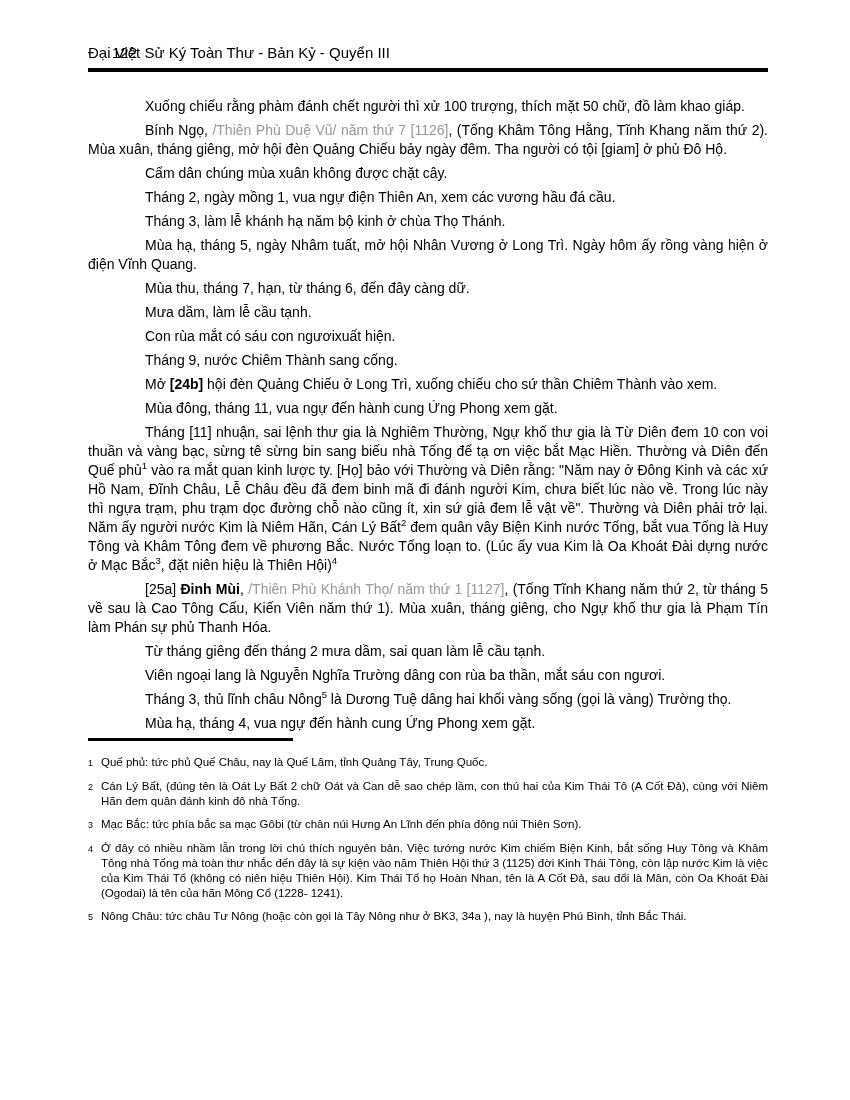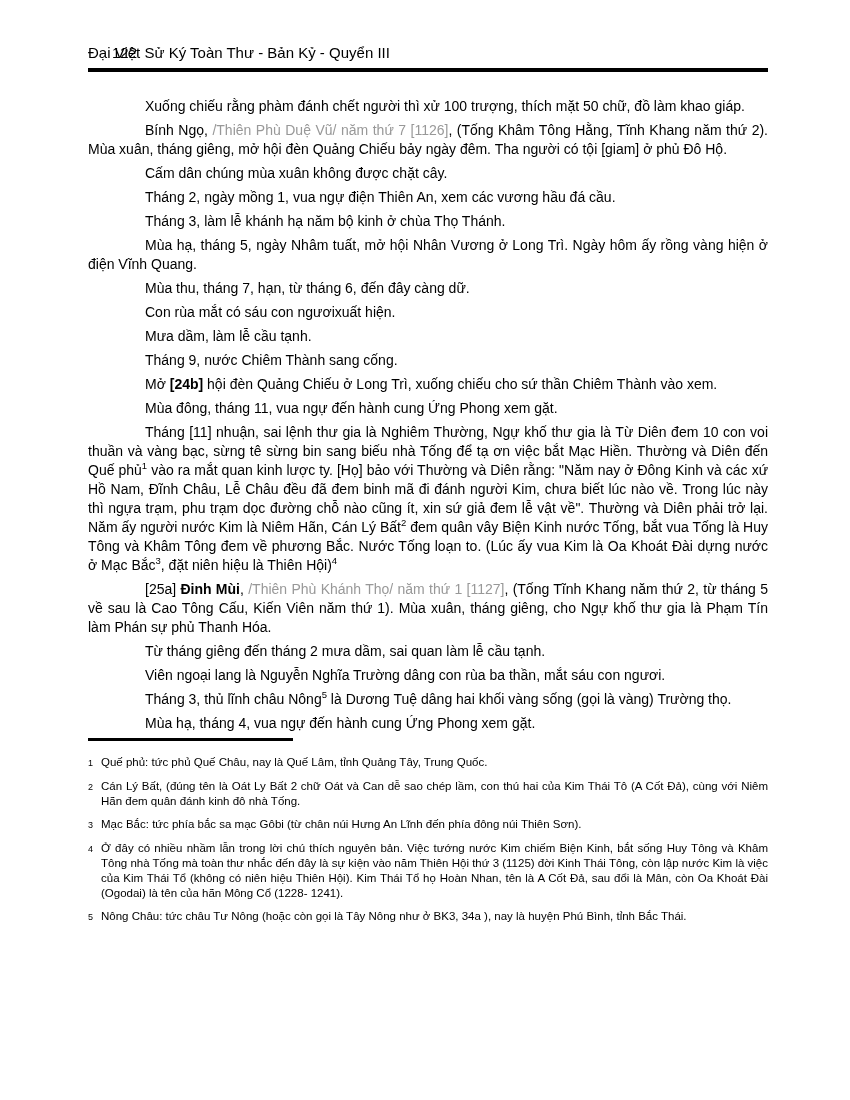--- a/index.html
+++ b/index.html
@@ -88,22 +88,22 @@
   <div class="header-rule"></div>
 
   <main class="body-text" id="body-paragraphs">
       <p><span>Xuống chiếu rằng phàm đánh chết người thì xử 100 trượng, thích mặt 50 chữ, đồ làm khao giáp.</span></p>
       <p><span>Bính Ngọ, </span><span class="year-era">/Thiên Phù Duệ Vũ/ năm thứ 7 [1126]</span><span>, (Tống Khâm Tông Hằng, Tĩnh Khang năm thứ 2). Mùa xuân, tháng giêng, mở hội đèn Quảng Chiếu bảy ngày đêm. Tha người có tội [giam] ở phủ Đô Hộ.</span></p>
       <p><span>Cấm dân chúng mùa xuân không được chặt cây.</span></p>
       <p><span>Tháng 2, ngày mồng 1, vua ngự điện Thiên An, xem các vương hầu đá cầu.</span></p>
       <p><span>Tháng 3, làm lễ khánh hạ năm bộ kinh ở chùa Thọ Thánh.</span></p>
       <p><span>Mùa hạ, tháng 5, ngày Nhâm tuất, mở hội Nhân Vương ở Long Trì. Ngày hôm ấy rồng vàng hiện ở điện Vĩnh Quang.</span></p>
       <p><span>Mùa thu, tháng 7, hạn, từ tháng 6, đến đây càng dữ.</span></p>
+      <p><span>Mưa dầm, làm lễ cầu tạnh.</span></p>
       <p><span>Con rùa mắt có sáu con ngươixuất hiện.</span></p>
-      <p><span>Mưa dầm, làm lễ cầu tạnh.</span></p>
       <p><span>Tháng 9, nước Chiêm Thành sang cống.</span></p>
       <p><span>Mở </span><span class="run-bold">[24b]</span><span> hội đèn Quảng Chiếu ở Long Trì, xuống chiếu cho sứ thần Chiêm Thành vào xem.</span></p>
       <p><span>Mùa đông, tháng 11, vua ngự đến hành cung Ứng Phong xem gặt.</span></p>
       <p><span>Tháng [11] nhuận, sai lệnh thư gia là Nghiêm Thường, Ngự khố thư gia là Từ Diên đem 10 con voi thuần và vàng bạc, sừng tê sừng bin sang biếu nhà Tống để tạ ơn việc bắt Mạc Hiền. Thường và Diên đến Quế phủ</span><sup class="fn-ref">1</sup><span> vào ra mắt quan kinh lược ty. [Họ] bảo với Thường và Diên rằng: "Năm nay ở  Đông Kinh và các xứ Hồ Nam, Đĩnh Châu, Lễ Châu đều đã đem binh mã đi đánh người Kim, chưa biết lúc nào về. Trong lúc này thì ngựa trạm, phu trạm dọc đường chỗ nào cũng ít, xin sứ giả đem lễ vật về". Thường và Diên phải trở lại. Năm ấy người nước Kim là Niêm Hãn, Cán Lý Bất</span><sup class="fn-ref">2</sup><span> đem quân vây Biện Kinh nước Tống, bắt vua Tống là Huy Tông và Khâm Tông đem về phương Bắc. Nước Tống loạn to. (Lúc ấy vua Kim là Oa Khoát Đài dựng nước ở Mạc Bắc</span><sup class="fn-ref">3</sup><span>, đặt niên hiệu là Thiên Hội)</span><sup class="fn-ref">4</sup></p>
       <p><span>[25a] </span><span class="run-bold">Đinh Mùi</span><span>, </span><span class="year-era">/Thiên Phù Khánh Thọ/ năm thứ 1 [1127]</span><span>, (Tống Tĩnh Khang năm thứ 2, từ tháng 5 về sau là Cao Tông Cấu, Kiến Viên năm thứ 1). Mùa xuân, tháng giêng, cho Ngự khố thư gia là Phạm Tín làm Phán sự phủ Thanh Hóa.</span></p>
       <p><span>Từ tháng giêng đến tháng 2 mưa dầm, sai quan làm lễ cầu tạnh.</span></p>
       <p><span>Viên ngoại lang là Nguyễn Nghĩa Trường dâng con rùa ba thần, mắt sáu con ngươi.</span></p>
       <p><span>Tháng 3, thủ lĩnh châu Nông</span><sup class="fn-ref">5</sup><span> là Dương Tuệ dâng hai khối vàng sống (gọi là vàng) Trường thọ.</span></p>
       <p><span>Mùa hạ, tháng 4, vua ngự đến hành cung Ứng Phong xem gặt.</span></p>
     </main>

